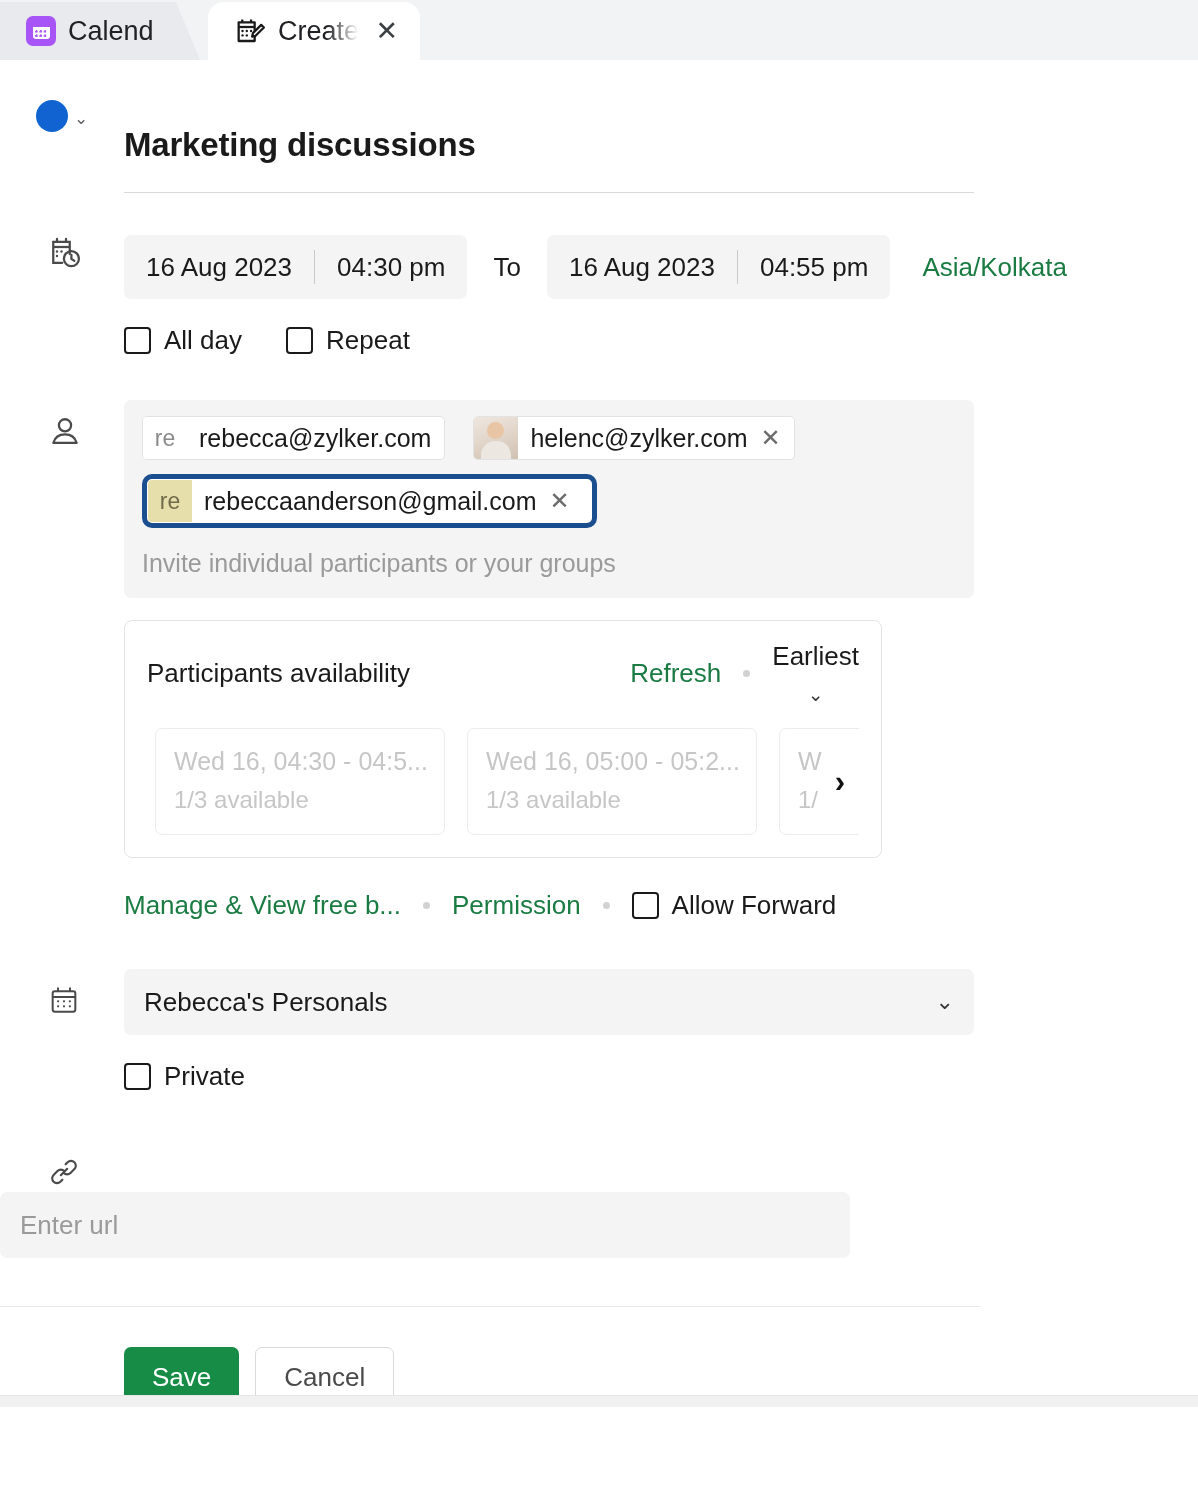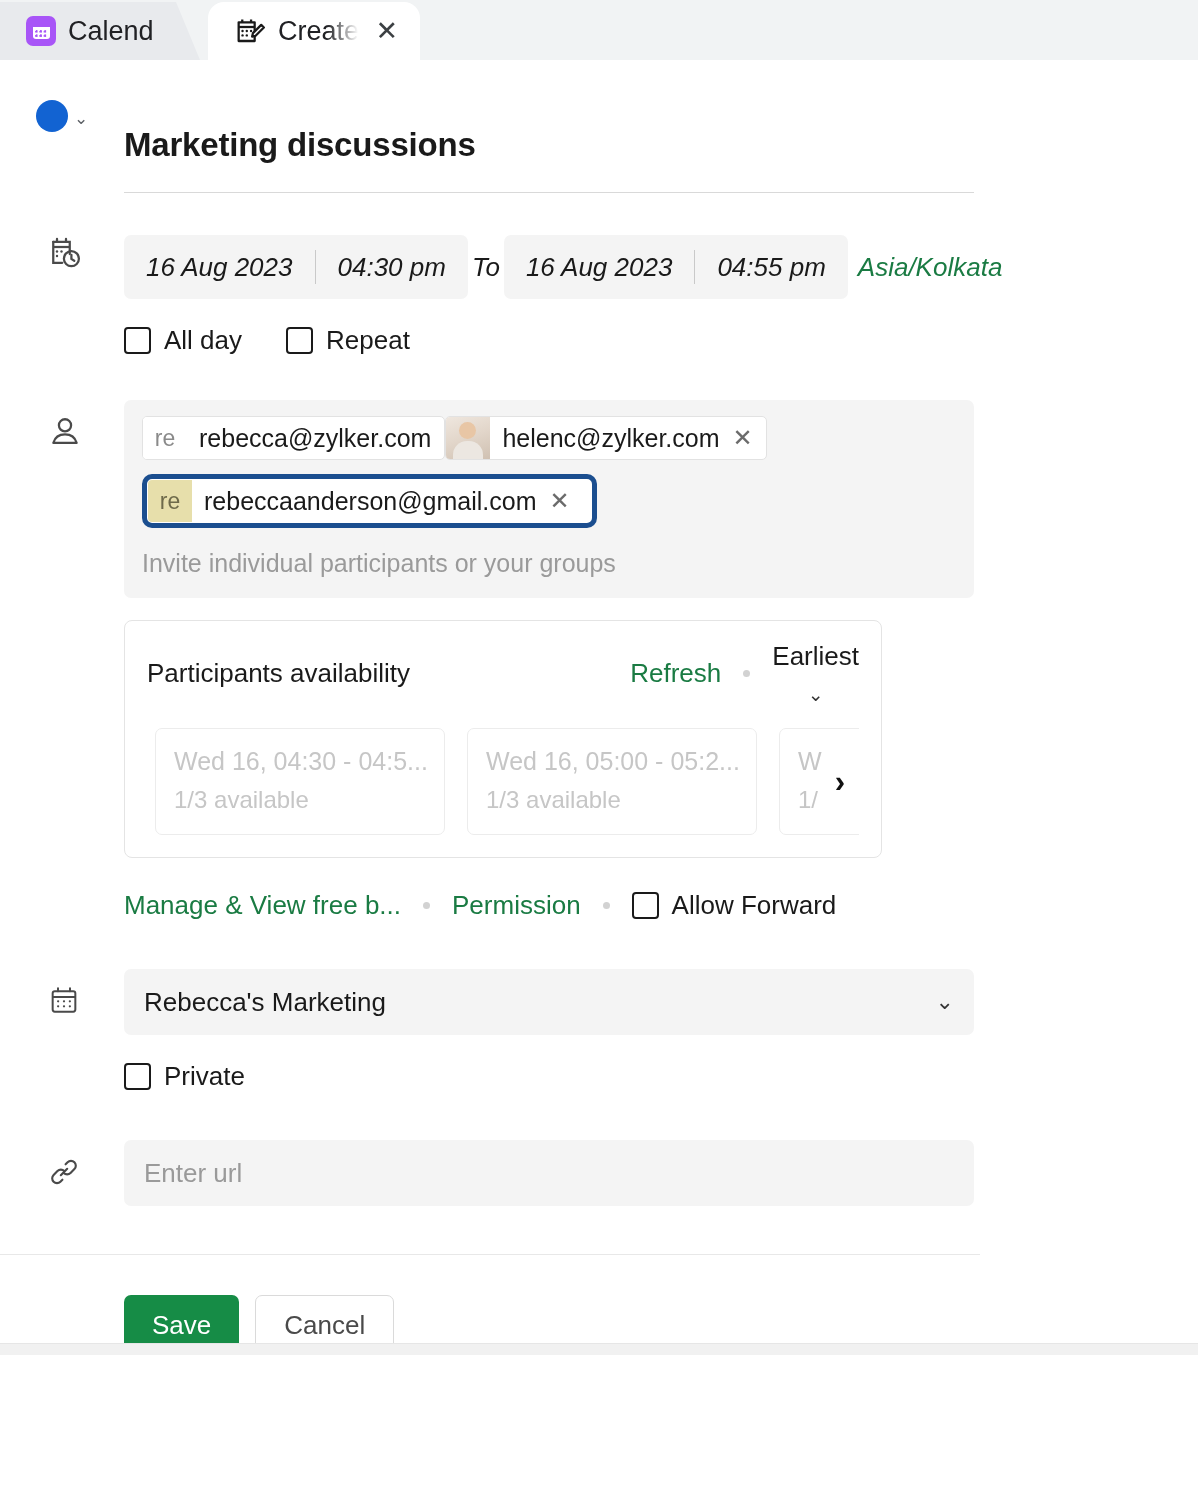--- a/index.html
+++ b/index.html
@@ -155,21 +155,21 @@
     border-bottom: 1px solid #d9d9d9;
     width: 850px;
     margin-top: 16px;
   }
 
   
   .date-row { margin-top: 42px; }
   .pillgroup {
     display: flex;
     align-items: center;
-    font-style: italic;
+    gap: 22px;
   }
   .datepill {
     background: #f4f4f4;
     border-radius: 7px;
     height: 64px;
     display: flex;
     align-items: center;
     font-size: 26px;
     color: #1a1a1a;
   }
@@ -231,21 +231,21 @@
   .part-row { margin-top: 44px; }
   .partbox {
     background: #f4f4f4;
     border-radius: 7px;
     padding: 16px 18px 20px 18px;
     width: 850px;
   }
   .chips {
     display: flex;
     flex-wrap: wrap;
-    gap: 14px 0;
+    gap: 14px 28px;
   }
   .chip {
     display: inline-flex;
     align-items: center;
     background: #ffffff;
     border: 1px solid #e2e2e2;
     border-radius: 5px;
     height: 44px;
     overflow: hidden;
     font-size: 25px;
@@ -390,21 +390,21 @@
   .addroom {
     margin-top: 26px;
     font-size: 26px;
     color: #1a7b43;
     cursor: pointer;
     display: inline-block;
   }
 
   .loc-row { margin-top: 48px; }
   .cal-row { margin-top: 48px; }
-  .url-row { margin-top: 48px; }
+  .url-row { margin-top: 48px; flex-direction: column; }
 
   
   .footer-divider {
     margin-top: 48px;
     border-top: 1px solid #e8e8e8;
     width: 980px;
   }
   .footer {
     padding: 40px 0 0 124px;
     display: flex;
@@ -611,21 +611,21 @@
           <circle cx="12" cy="12.2" r="0.85" fill="#4a4a4a" stroke="none"></circle>
           <circle cx="16.4" cy="12.2" r="0.85" fill="#4a4a4a" stroke="none"></circle>
           <circle cx="7.6" cy="16" r="0.85" fill="#4a4a4a" stroke="none"></circle>
           <circle cx="12" cy="16" r="0.85" fill="#4a4a4a" stroke="none"></circle>
           <circle cx="16.4" cy="16" r="0.85" fill="#4a4a4a" stroke="none"></circle>
         </svg>
       </span>
     </div>
     <div class="content">
       <div class="inputpill filled">
-        <span>Rebecca's Marketing</span>
+        <span>Rebecca's Personals</span>
         <span class="right-chev">⌄</span>
       </div>
       <div class="cbrow">
         <span class="cb">
           <span class="box"></span>
           <span>Private</span>
         </span>
       </div>
     </div>
   </div>

